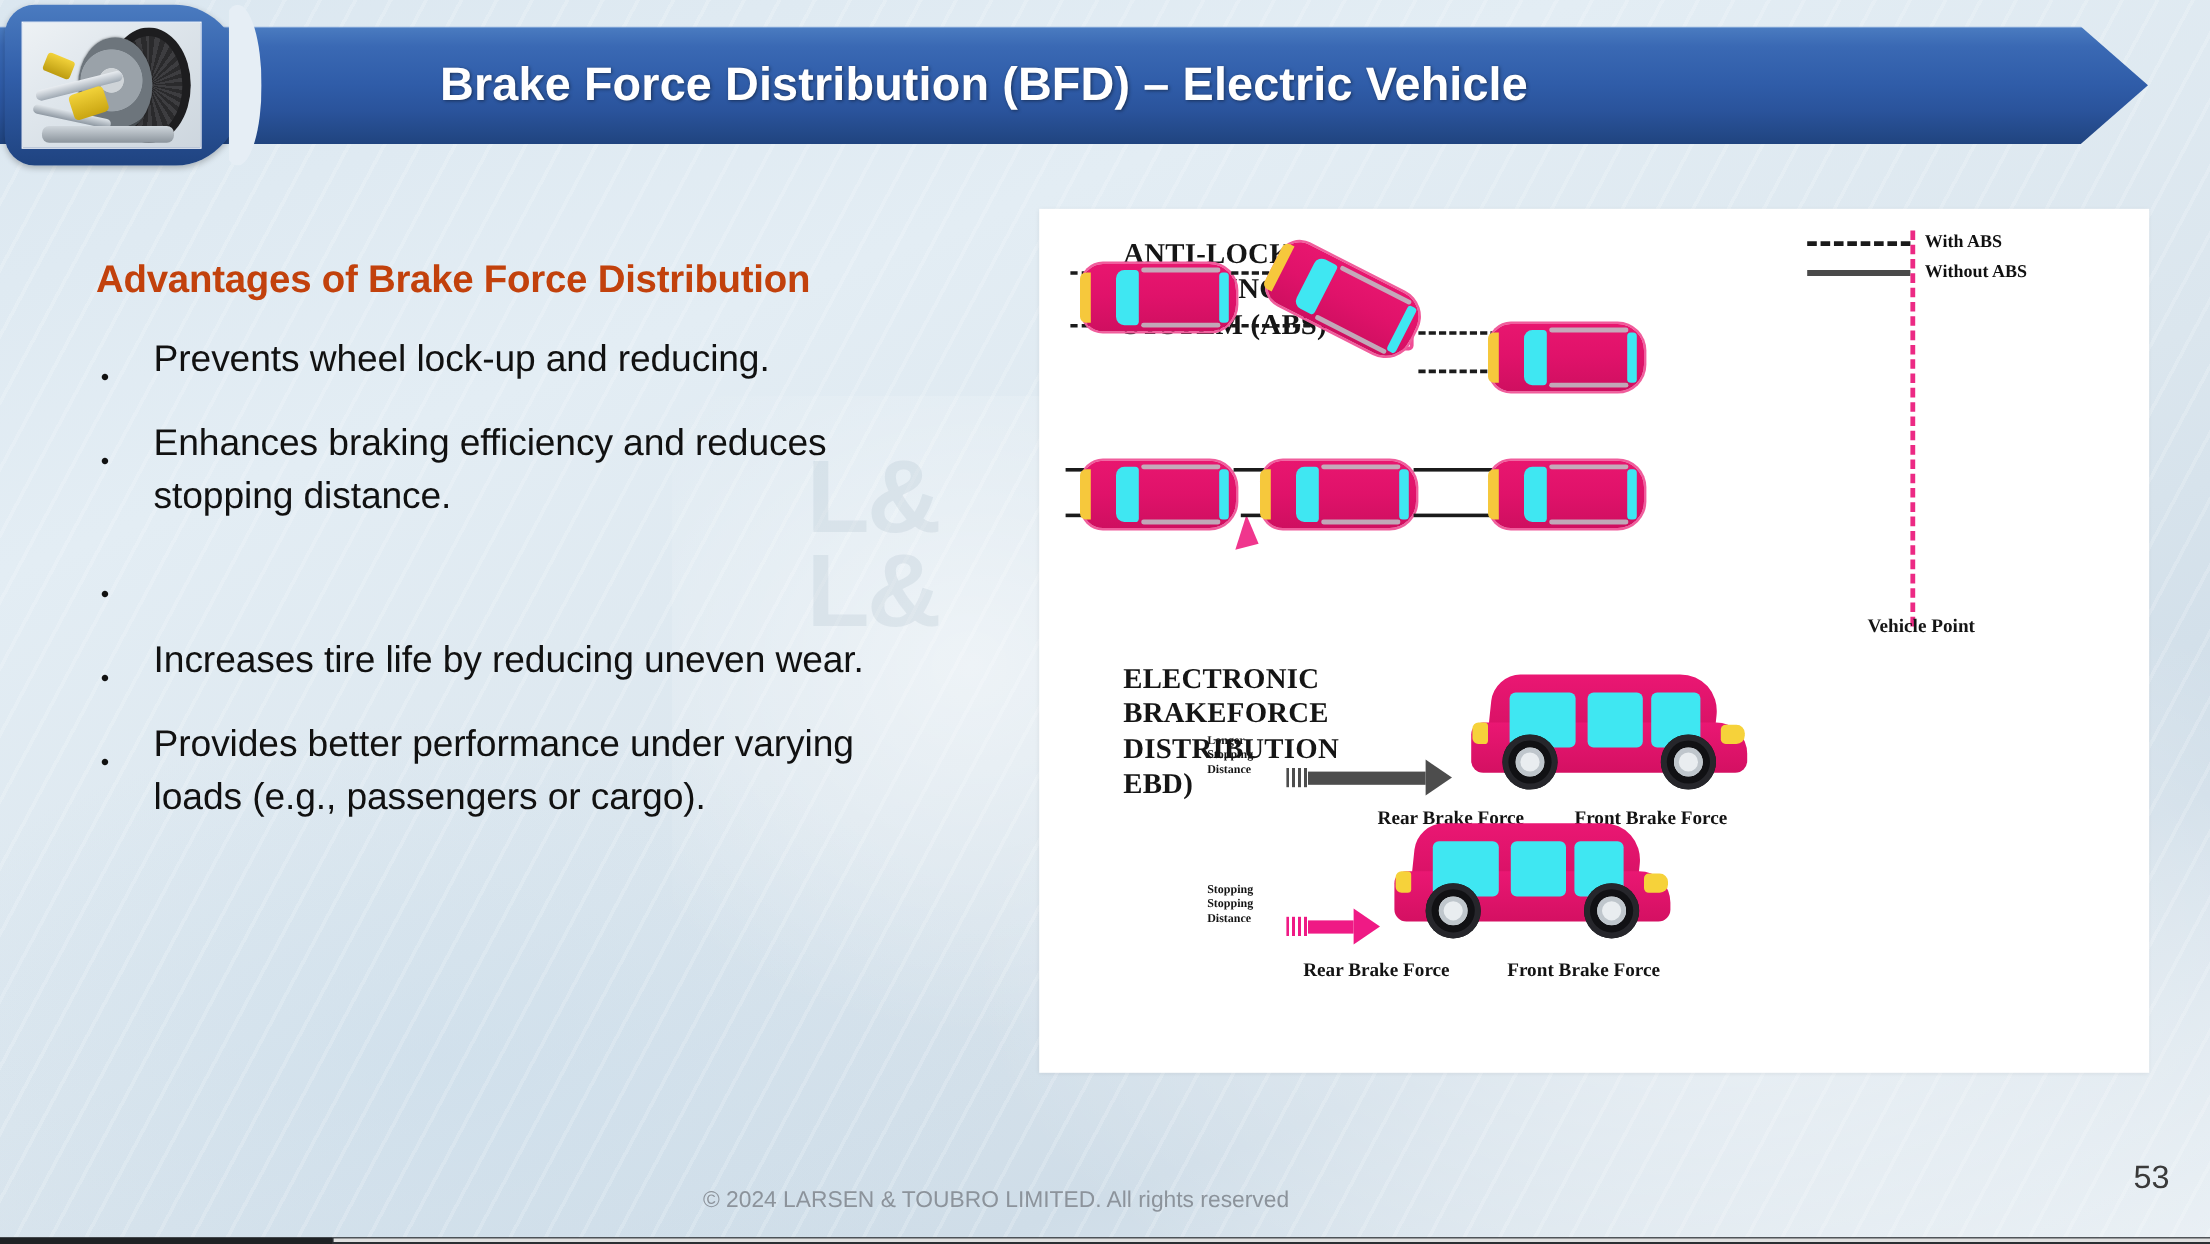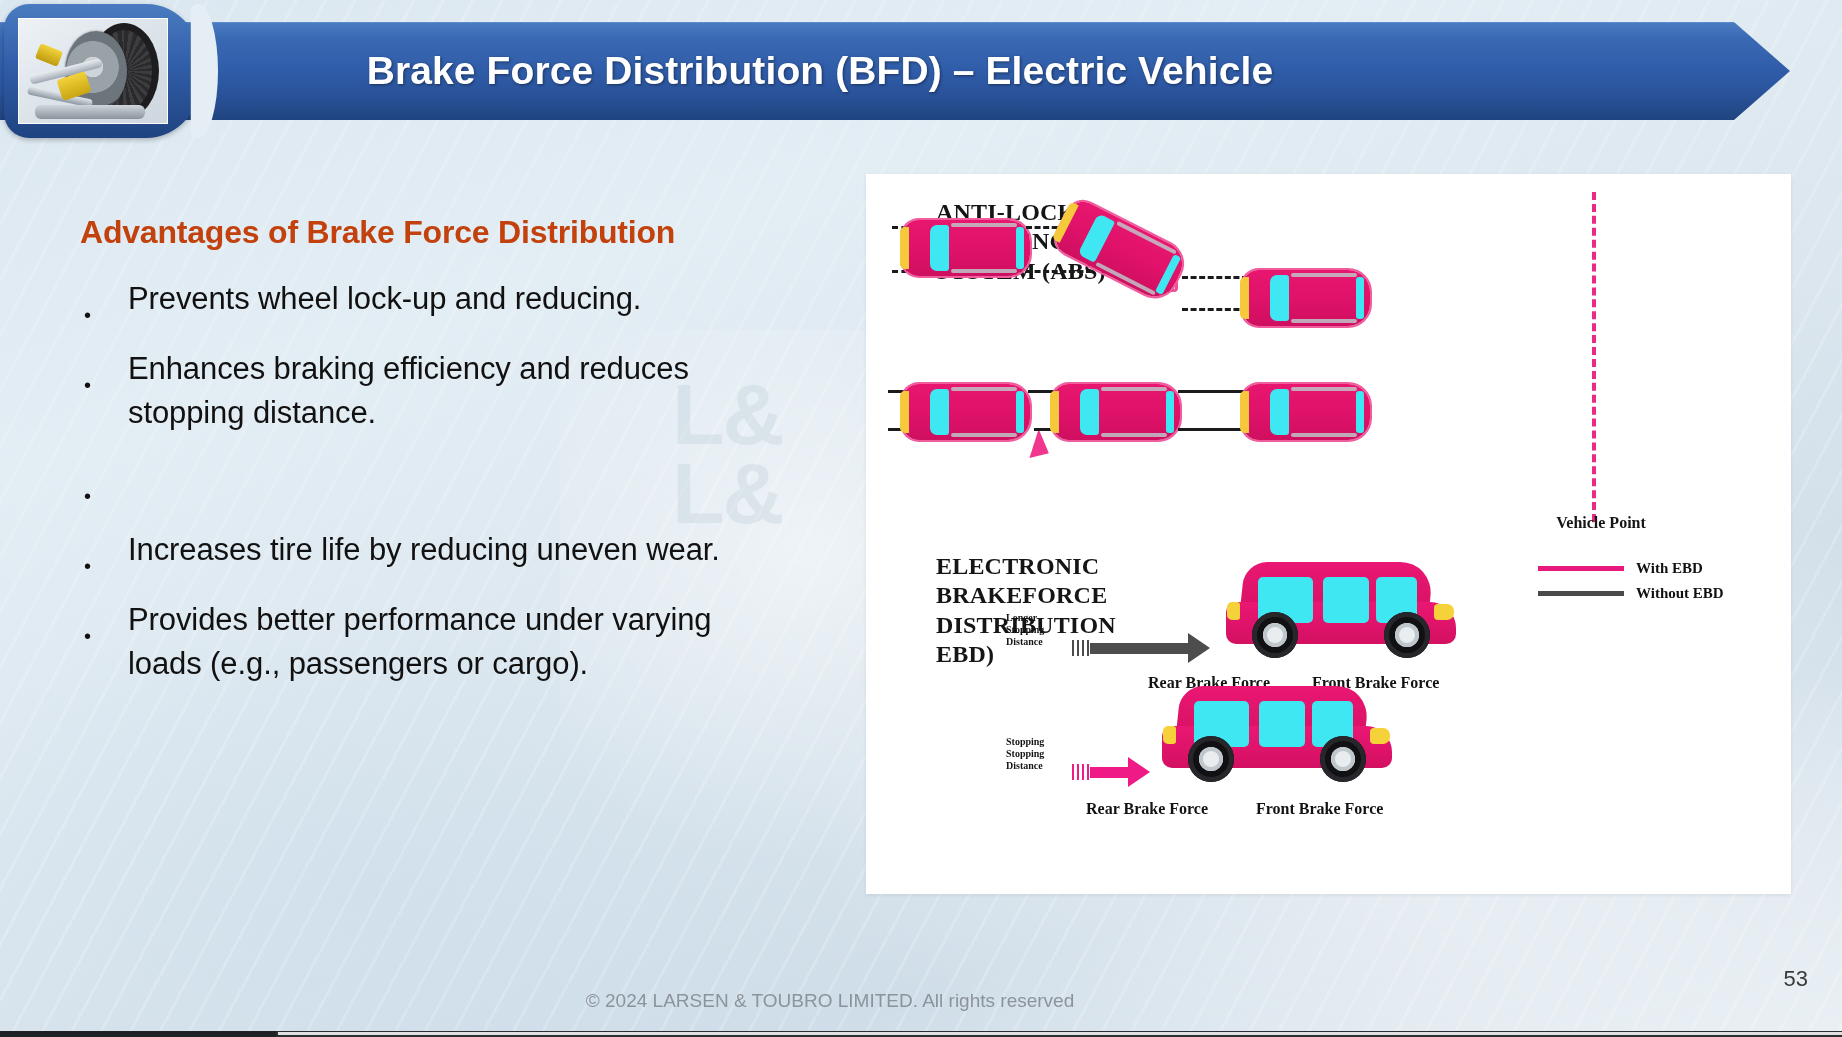--- a/index.html
+++ b/index.html
@@ -257,21 +257,21 @@
     position:absolute; font-size:16px; font-weight:bold; color:#131313; white-space:nowrap;
   }
 
   
   #footer-text{
     position:absolute; left:0; top:990px; width:1660px; text-align:center;
     font-size:19px; color:#8c939b;
   }
   #page-number{
     position:absolute; right:34px; top:966px;
-    font-size:22px; color:#3a3a3a;
+    font-size:27px; color:#3a3a3a;
   }
   #footer-rule{
     position:absolute; left:0; bottom:0; width:1842px; height:6px;
     background:linear-gradient(90deg,#1f2225 0 15%, #2b2f33 15% 100%);
   }
   #footer-rule-light{
     position:absolute; left:278px; bottom:2px; width:1564px; height:3px;
     background:#ffffff; opacity:.85;
   }
 </style>
@@ -324,20 +324,30 @@
 </div>
 
 <div id="diagram-panel">
 
   <div class="sec-title" id="abs-title">
     <div>ANTI-LOCK</div>
     <div>BREAKING</div>
     <div>SYSTEM (ABS)</div>
   </div>
 
+  <div class="legend" id="abs-legend">
+    <div class="legend-row">
+      <span class="legend-line dash-line"></span>
+      <span>With ABS</span>
+    </div>
+    <div class="legend-row">
+      <span class="legend-line solid-line"></span>
+      <span>Without ABS</span>
+    </div>
+  </div>
 
   <div id="braking-point-line"></div>
   <div id="braking-point-label">Vehicle Point</div>
 
   <div class="trace trace-dash" style="left:26px; top:52px; width:72px;"></div>
   <div class="trace trace-dash" style="left:26px; top:96px; width:72px;"></div>
   <div class="car" style="left:36px; top:46px; width:128px; height:56px;">
     <div class="car-body"></div>
     <div class="car-nose"></div>
     <div class="car-glass-front"></div>
@@ -404,30 +414,20 @@
     <div class="car-roofline2"></div>
   </div>
 
   <div class="sec-title" id="ebd-title">
     <div>ELECTRONIC</div>
     <div>BRAKEFORCE</div>
     <div>DISTRIBUTION</div>
     <div>EBD)</div>
   </div>
 
-  <div class="legend" id="ebd-legend">
-    <div class="legend-row">
-      <span class="legend-line pink-line"></span>
-      <span>With EBD</span>
-    </div>
-    <div class="legend-row">
-      <span class="legend-line solid-line"></span>
-      <span>Without EBD</span>
-    </div>
-  </div>
 
   <div class="dist-label" style="left:140px; top:438px;">
     <div>Longer</div>
     <div>Stopping</div>
     <div>Distance</div>
   </div>
   <div class="dist-arrow" style="left:206px; top:466px; color:#4d4d4d;">
     <span class="hatch"></span>
     <span class="shaft" style="width:98px;"></span>
     <span class="head"></span>

